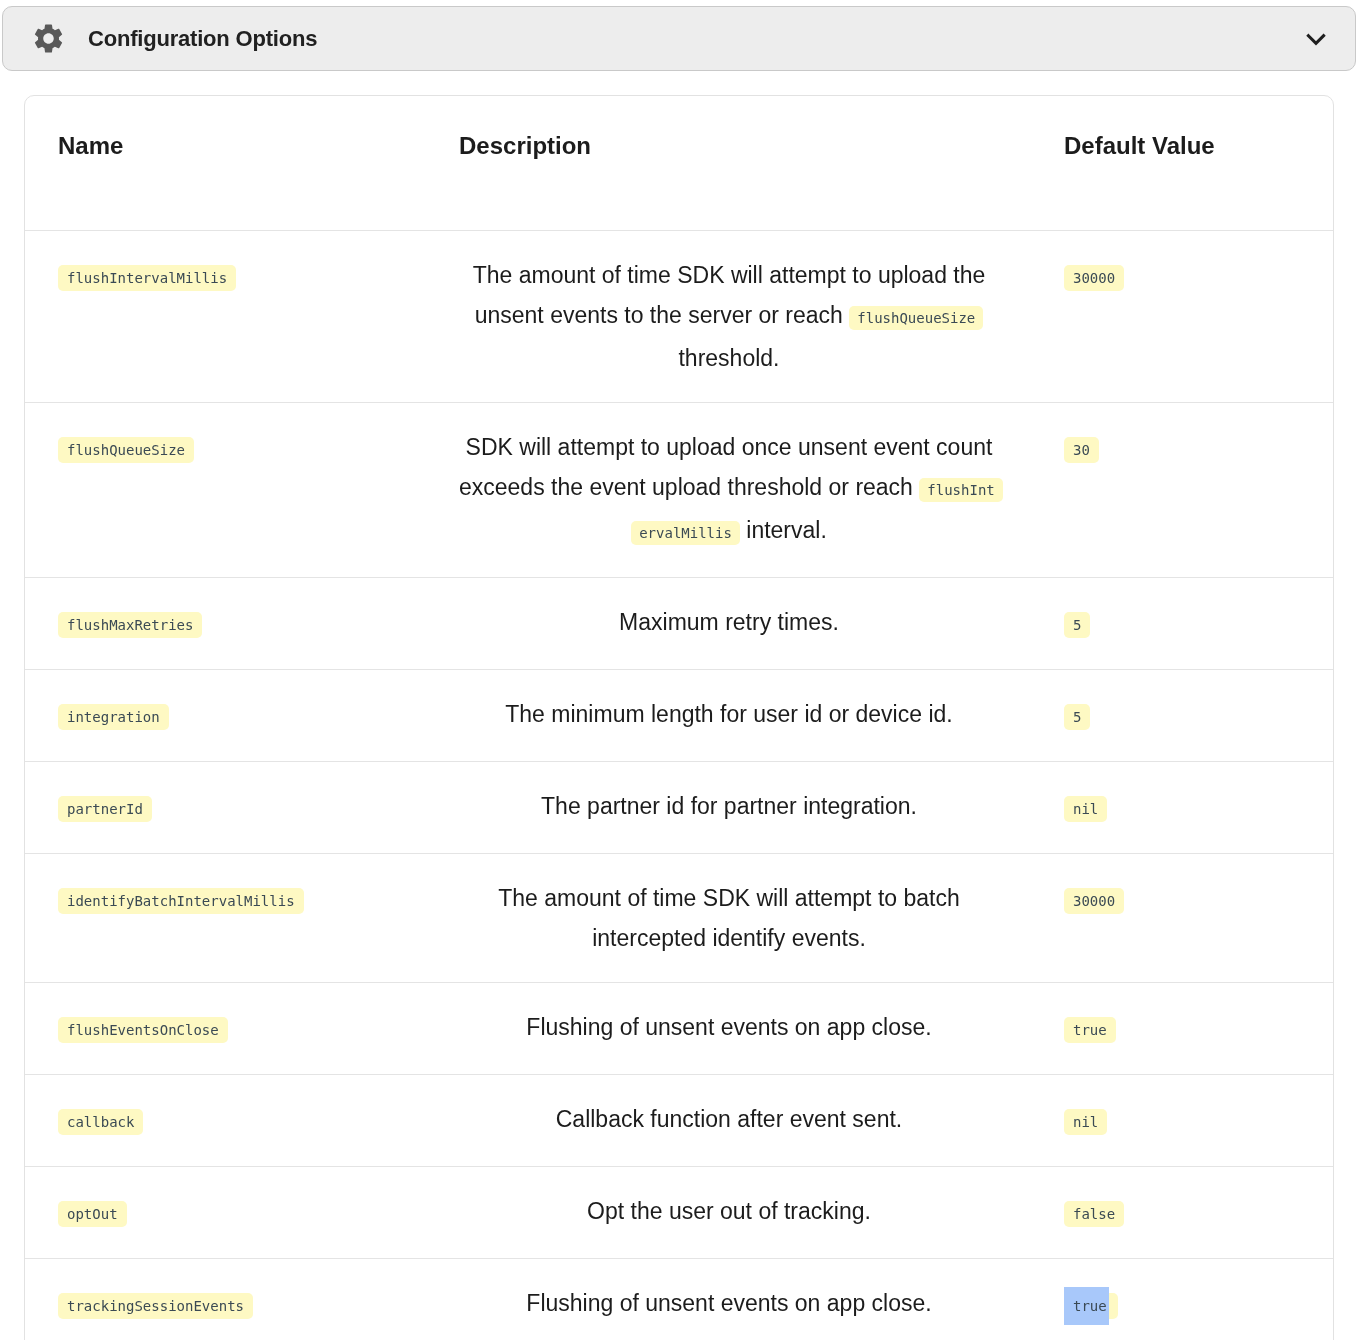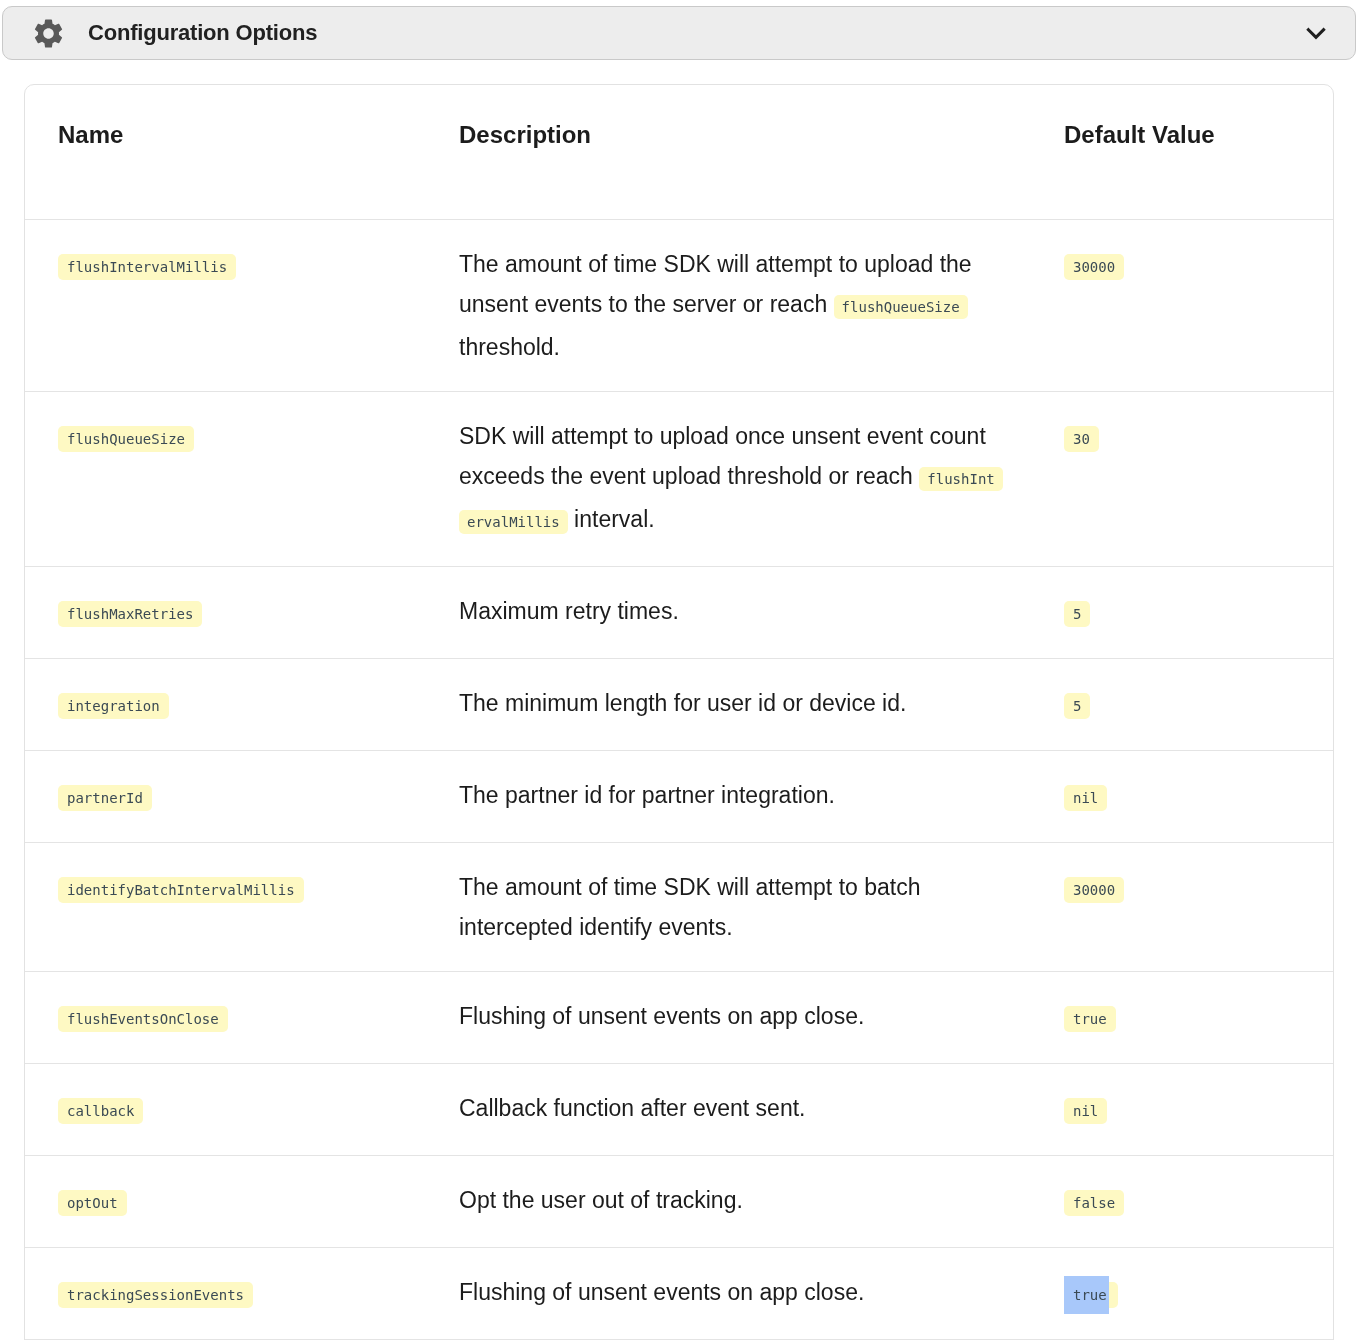--- a/index.html
+++ b/index.html
@@ -7,21 +7,21 @@
     margin: 0; padding: 0;
     width: 1358px; height: 1340px;
     overflow: hidden;
     background: #ffffff;
     font-family: "Liberation Sans", sans-serif;
   }
 
   
   .accordion-header {
     margin: 6px 2px 0;
-    height: 54px;
+    height: 65px;
     background: #ededed;
     border: 1px solid #c9c9c9;
     border-radius: 10px;
     display: flex;
     align-items: center;
     padding: 0 26px 0 28px;
     cursor: pointer;
   }
   .icon-wrap { display: flex; align-items: center; }
   .accordion-title {
@@ -63,21 +63,21 @@
 
   tbody tr { border-top: 1px solid #e4e4e4; }
   td {
     vertical-align: top;
     padding: 24px 0;
     line-height: 40px;
     font-size: 23px;
     color: #1c1c1c;
   }
   td.c-name { padding-left: 33px; padding-right: 78px; }
-  td.c-desc { padding-right: 65px; }
+  td.c-desc { padding-right: 65px; text-align: center; }
 
   .badge {
     font-family: "DejaVu Sans Mono", monospace;
     font-size: 14px;
     background: #fef9c3;
     color: #3b4a54;
     border-radius: 5px;
     padding: 5px 9px;
     word-break: break-all;
     -webkit-box-decoration-break: clone;

